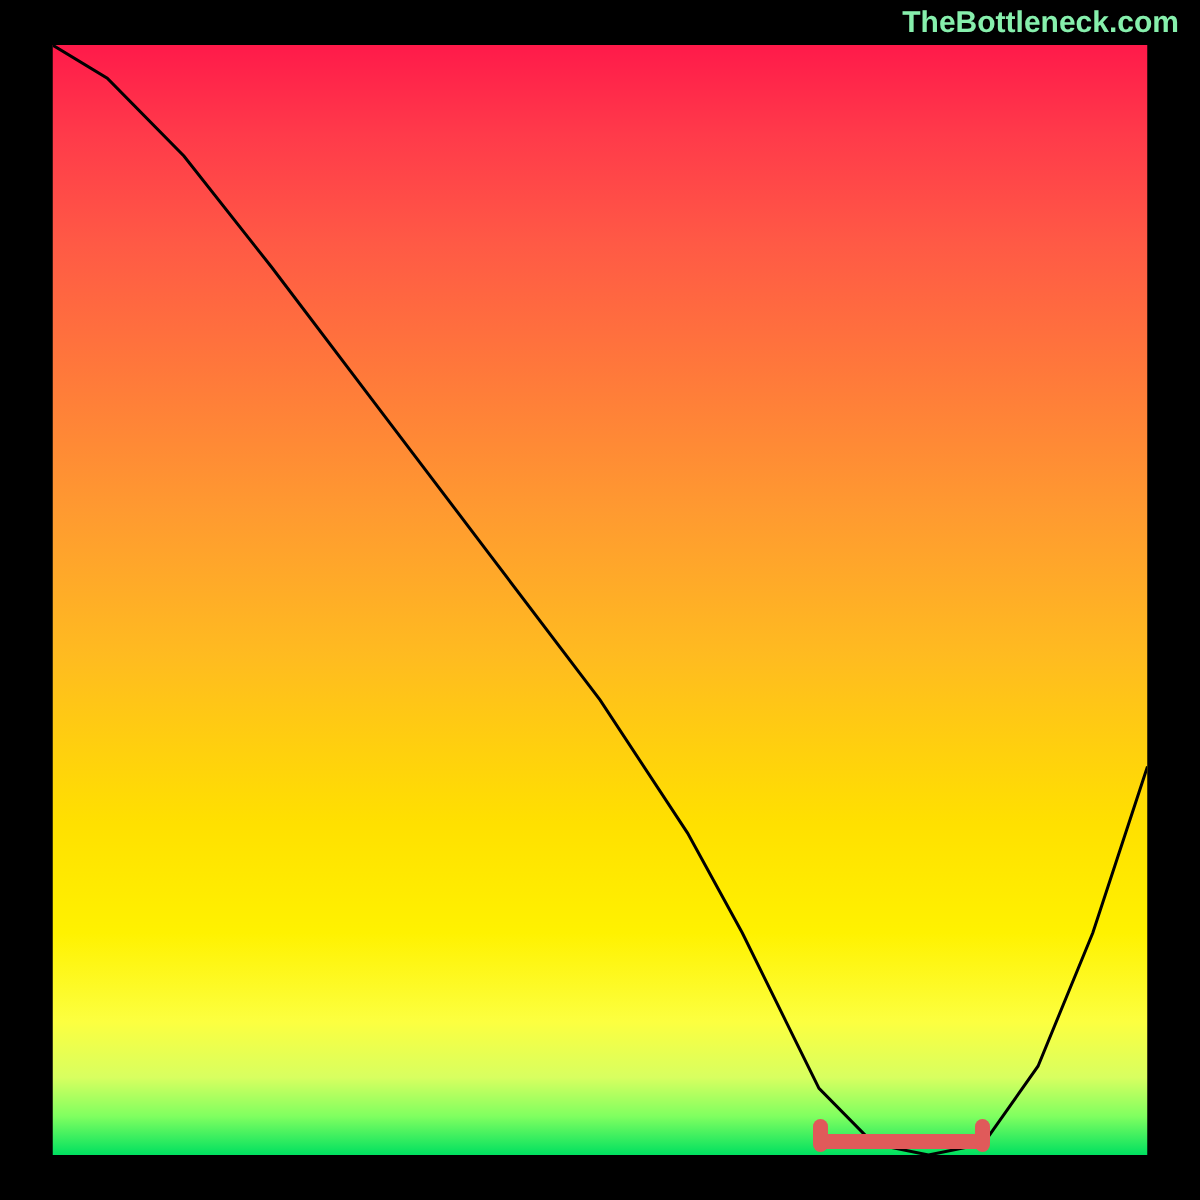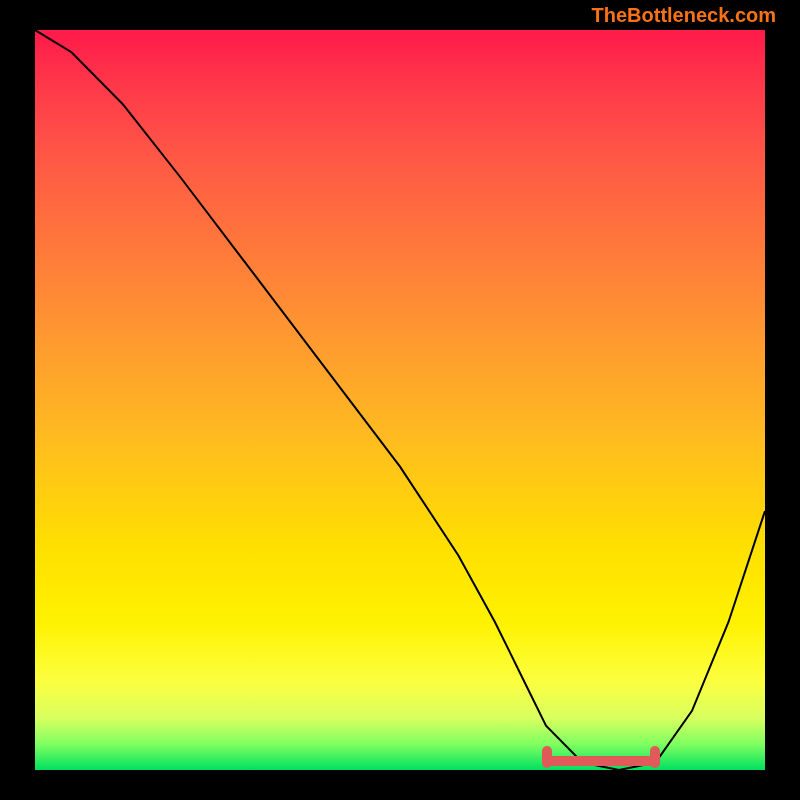--- a/index.html
+++ b/index.html
@@ -7,22 +7,22 @@
     width: 800px;
     height: 800px;
     background: #000;
     position: relative;
     font-family: Arial, sans-serif;
     overflow: hidden;
   }
   .watermark {
     position: absolute;
     top: 4px;
-    right: 24px;
-    color: #f97316;
+    right: 14px;
+    color: #86efac;
     font-size: 20px;
     font-weight: bold;
     z-index: 10;
   }
   .plot-area {
     position: absolute;
     left: 35px;
     top: 30px;
     width: 730px;
     height: 740px;

